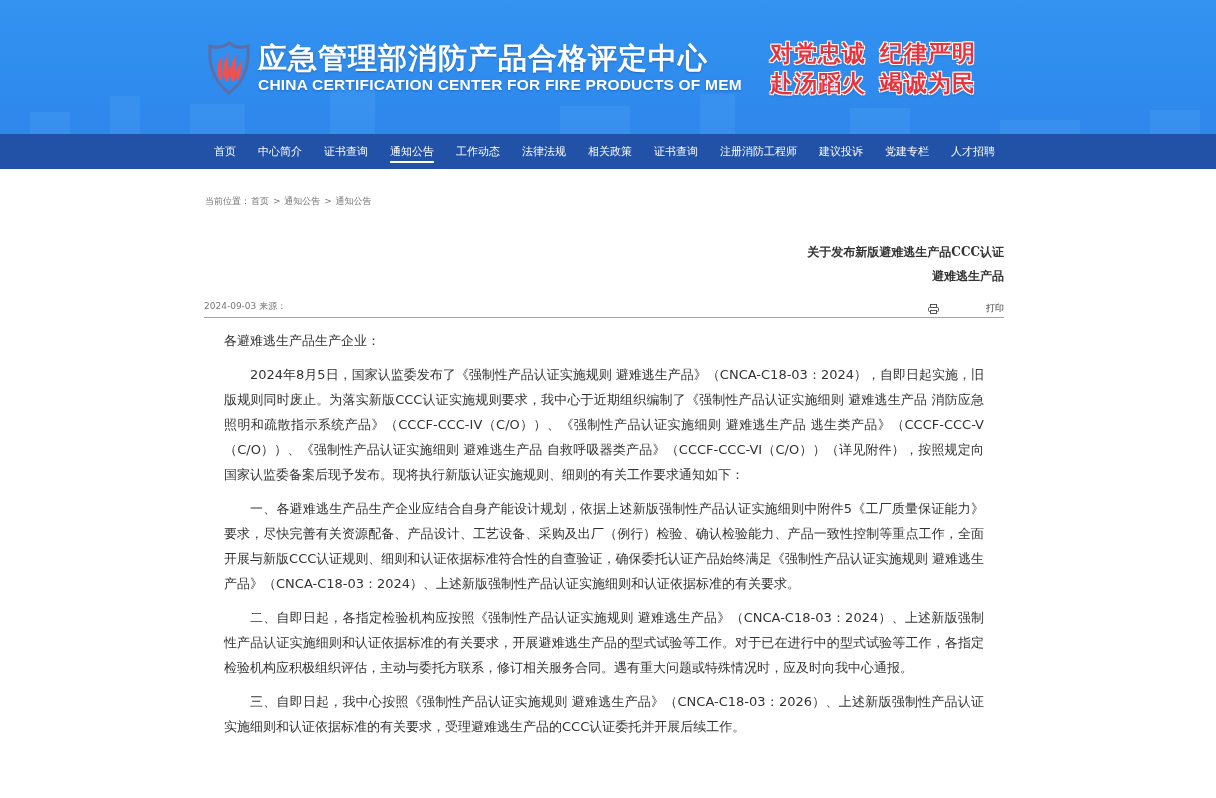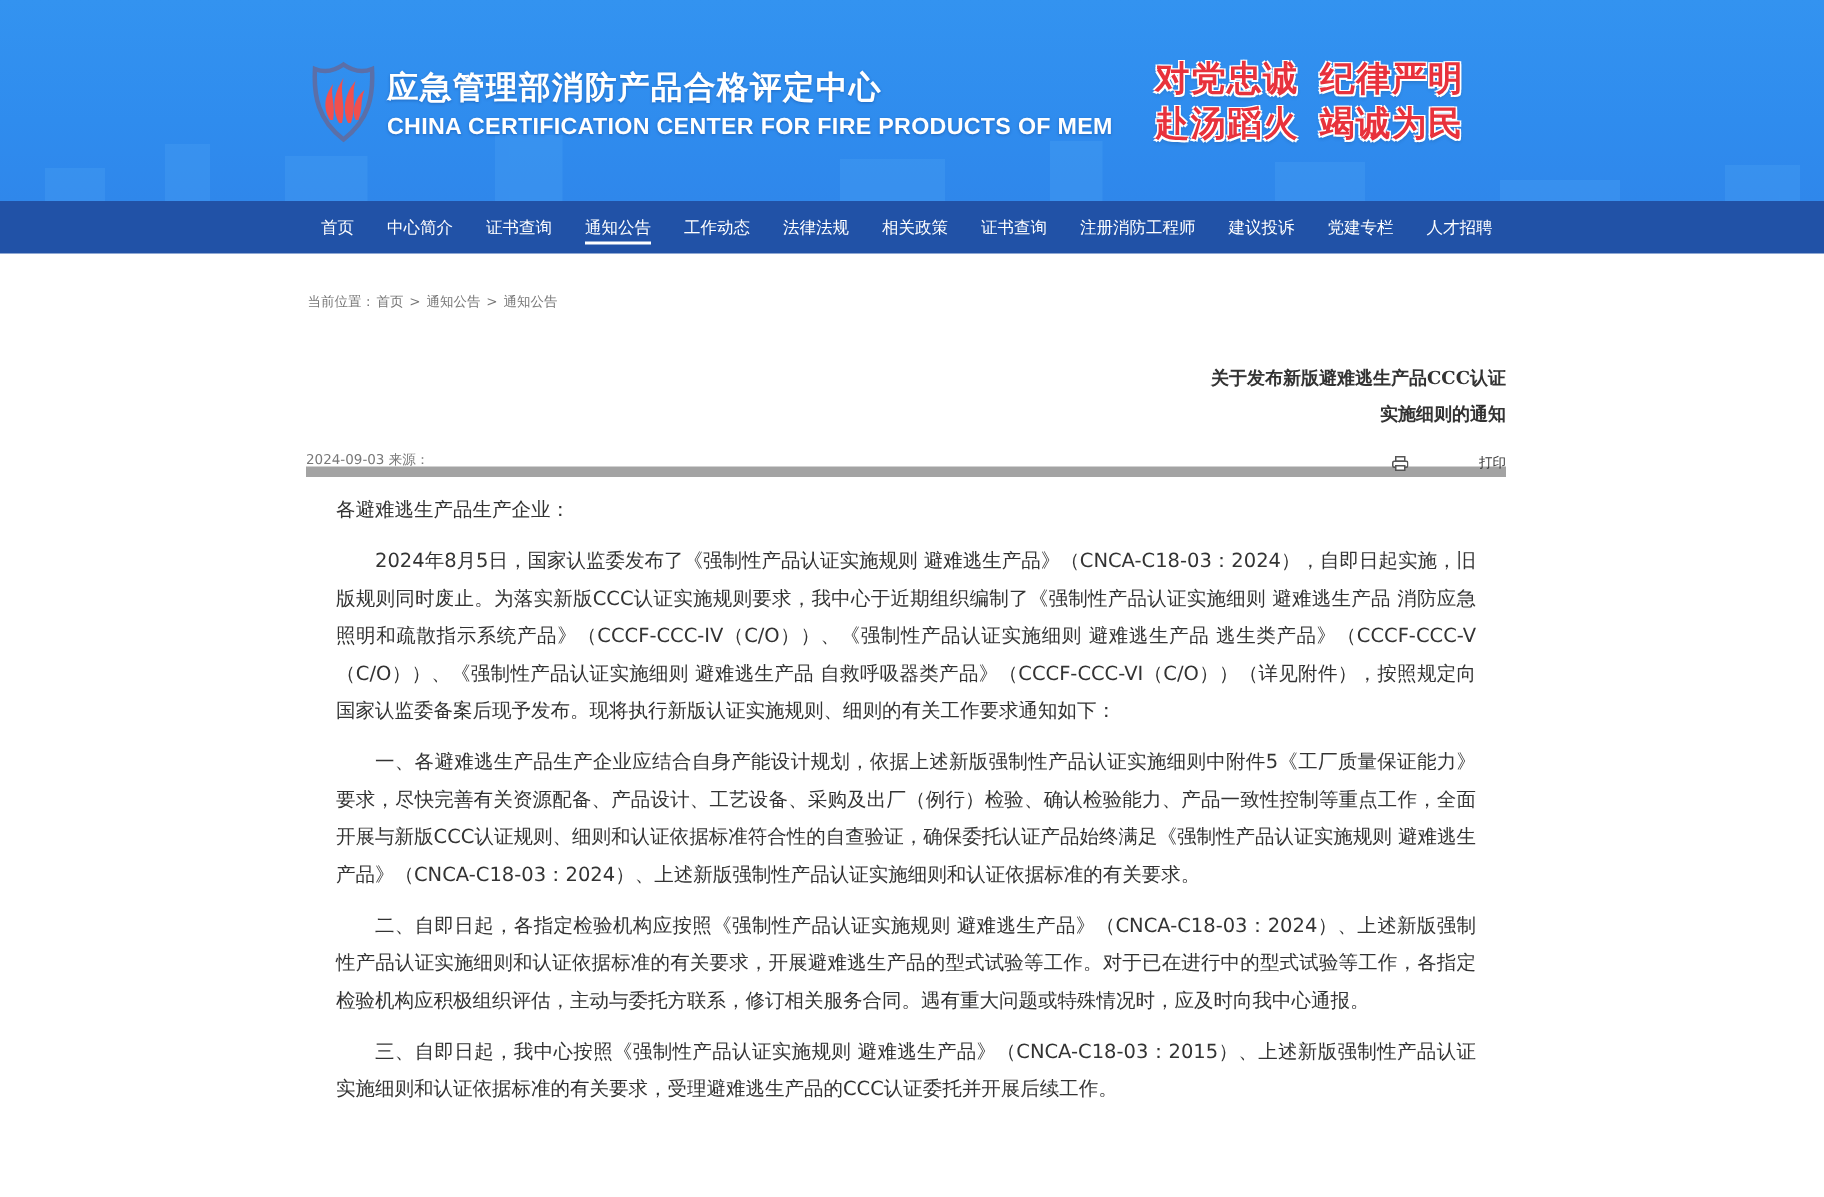--- a/index.html
+++ b/index.html
@@ -13,21 +13,21 @@
       background: linear-gradient(180deg, #3393f0 0%, #2f8cee 60%, #2f87eb 100%);
       overflow: hidden;
     }
     .skyline { position: absolute; left: 0; right: 0; bottom: 0; height: 50px; opacity: 0.35; }
     .skyline div { position: absolute; bottom: 0; background: #4aa0f4; }
     .logo-wrap { position: absolute; left: 208px; top: 40px; display: flex; align-items: center; }
     .logo-icon { width: 42px; height: 56px; margin-right: 8px; }
     .logo-text { display: flex; flex-direction: column; }
     .logo-cn {
       font-family: "DejaVu Sans", sans-serif; font-weight: bold;
-      font-size: 21px; color: #ffffff; letter-spacing: 1px; line-height: 34px;
+      font-size: 29px; color: #ffffff; letter-spacing: 1px; line-height: 34px;
       text-shadow: 0 1px 2px rgba(0,40,110,0.35);
     }
     .logo-en {
       font-family: "Liberation Sans", sans-serif; font-weight: bold;
       font-size: 15.5px; color: #ffffff; letter-spacing: 0.2px; line-height: 20px;
       text-shadow: 0 1px 2px rgba(0,40,110,0.35);
     }
     .slogan {
       position: absolute; left: 770px; top: 38px;
       font-family: "DejaVu Sans", sans-serif; font-weight: bold;
@@ -55,21 +55,21 @@
     .breadcrumb span { margin: 12px 1px; }
     .breadcrumb a { color: #777; text-decoration: none; cursor: pointer; }
 
     
     .article { position: absolute; left: 204px; top: 240px; width: 800px; }
     .title {
       text-align: right; font-family: "DejaVu Serif", serif; font-weight: bold;
       font-size: 12px; color: #333; line-height: 24px;
     }
     .meta {
-      margin-top: 12px; height: 18px; border-bottom: 7px solid #a3a3a3;
+      margin-top: 12px; height: 18px; border-bottom: 1px solid #a3a3a3;
       font-size: 9px; color: #777; display: flex; justify-content: space-between; align-items: flex-start;
     }
     .print { display: flex; align-items: center; cursor: pointer; color: #333; margin-top: 2px; gap: 44px; }
     .print svg { margin-right: 3px; }
     .content { padding: 10px 20px 0 20px; font-size: 13px; color: #333; line-height: 25px; }
     .content p { margin-bottom: 9px; text-align: justify; }
     .content p.indent { text-indent: 2em; }
     .content .greeting { margin-bottom: 9px; }
   </style>
 </head>
@@ -133,21 +133,21 @@
   <span>当前位置：</span><a>首页</a>
   <span>&gt;</span>
   <a>通知公告</a>
   <span>&gt;</span>
   <a>通知公告</a>
 </div>
 
 <div class="article">
   <div class="title">
     <div>关于发布新版避难逃生产品CCC认证</div>
-    <div>实施细则的通知</div>
+    <div>避难逃生产品</div>
   </div>
 
   <div class="meta">
     <div>
       <span>2024-09-03</span>
       <span>来源：</span>
       <span></span>
     </div>
     <div class="print">
       <svg width="11" height="10" viewBox="0 0 11 10">
@@ -157,15 +157,15 @@
       </svg>
       <span>打印</span>
     </div>
   </div>
 
   <div class="content">
     <p class="greeting">各避难逃生产品生产企业：</p>
     <p class="indent">2024年8月5日，国家认监委发布了《强制性产品认证实施规则 避难逃生产品》（CNCA-C18-03：2024），自即日起实施，旧版规则同时废止。为落实新版CCC认证实施规则要求，我中心于近期组织编制了《强制性产品认证实施细则  避难逃生产品 消防应急照明和疏散指示系统产品》（CCCF-CCC-IV（C/O））、《强制性产品认证实施细则  避难逃生产品 逃生类产品》（CCCF-CCC-V（C/O））、《强制性产品认证实施细则  避难逃生产品 自救呼吸器类产品》（CCCF-CCC-VI（C/O））（详见附件），按照规定向国家认监委备案后现予发布。现将执行新版认证实施规则、细则的有关工作要求通知如下：</p>
     <p class="indent">一、各避难逃生产品生产企业应结合自身产能设计规划，依据上述新版强制性产品认证实施细则中附件5《工厂质量保证能力》要求，尽快完善有关资源配备、产品设计、工艺设备、采购及出厂（例行）检验、确认检验能力、产品一致性控制等重点工作，全面开展与新版CCC认证规则、细则和认证依据标准符合性的自查验证，确保委托认证产品始终满足《强制性产品认证实施规则 避难逃生产品》（CNCA-C18-03：2024）、上述新版强制性产品认证实施细则和认证依据标准的有关要求。</p>
     <p class="indent">二、自即日起，各指定检验机构应按照《强制性产品认证实施规则 避难逃生产品》（CNCA-C18-03：2024）、上述新版强制性产品认证实施细则和认证依据标准的有关要求，开展避难逃生产品的型式试验等工作。对于已在进行中的型式试验等工作，各指定检验机构应积极组织评估，主动与委托方联系，修订相关服务合同。遇有重大问题或特殊情况时，应及时向我中心通报。</p>
-    <p class="indent">三、自即日起，我中心按照《强制性产品认证实施规则 避难逃生产品》（CNCA-C18-03：2015）、上述新版强制性产品认证实施细则和认证依据标准的有关要求，受理避难逃生产品的CCC认证委托并开展后续工作。</p>
+    <p class="indent">三、自即日起，我中心按照《强制性产品认证实施规则 避难逃生产品》（CNCA-C18-03：2026）、上述新版强制性产品认证实施细则和认证依据标准的有关要求，受理避难逃生产品的CCC认证委托并开展后续工作。</p>
   </div>
 </div>
 
 </body></html>

